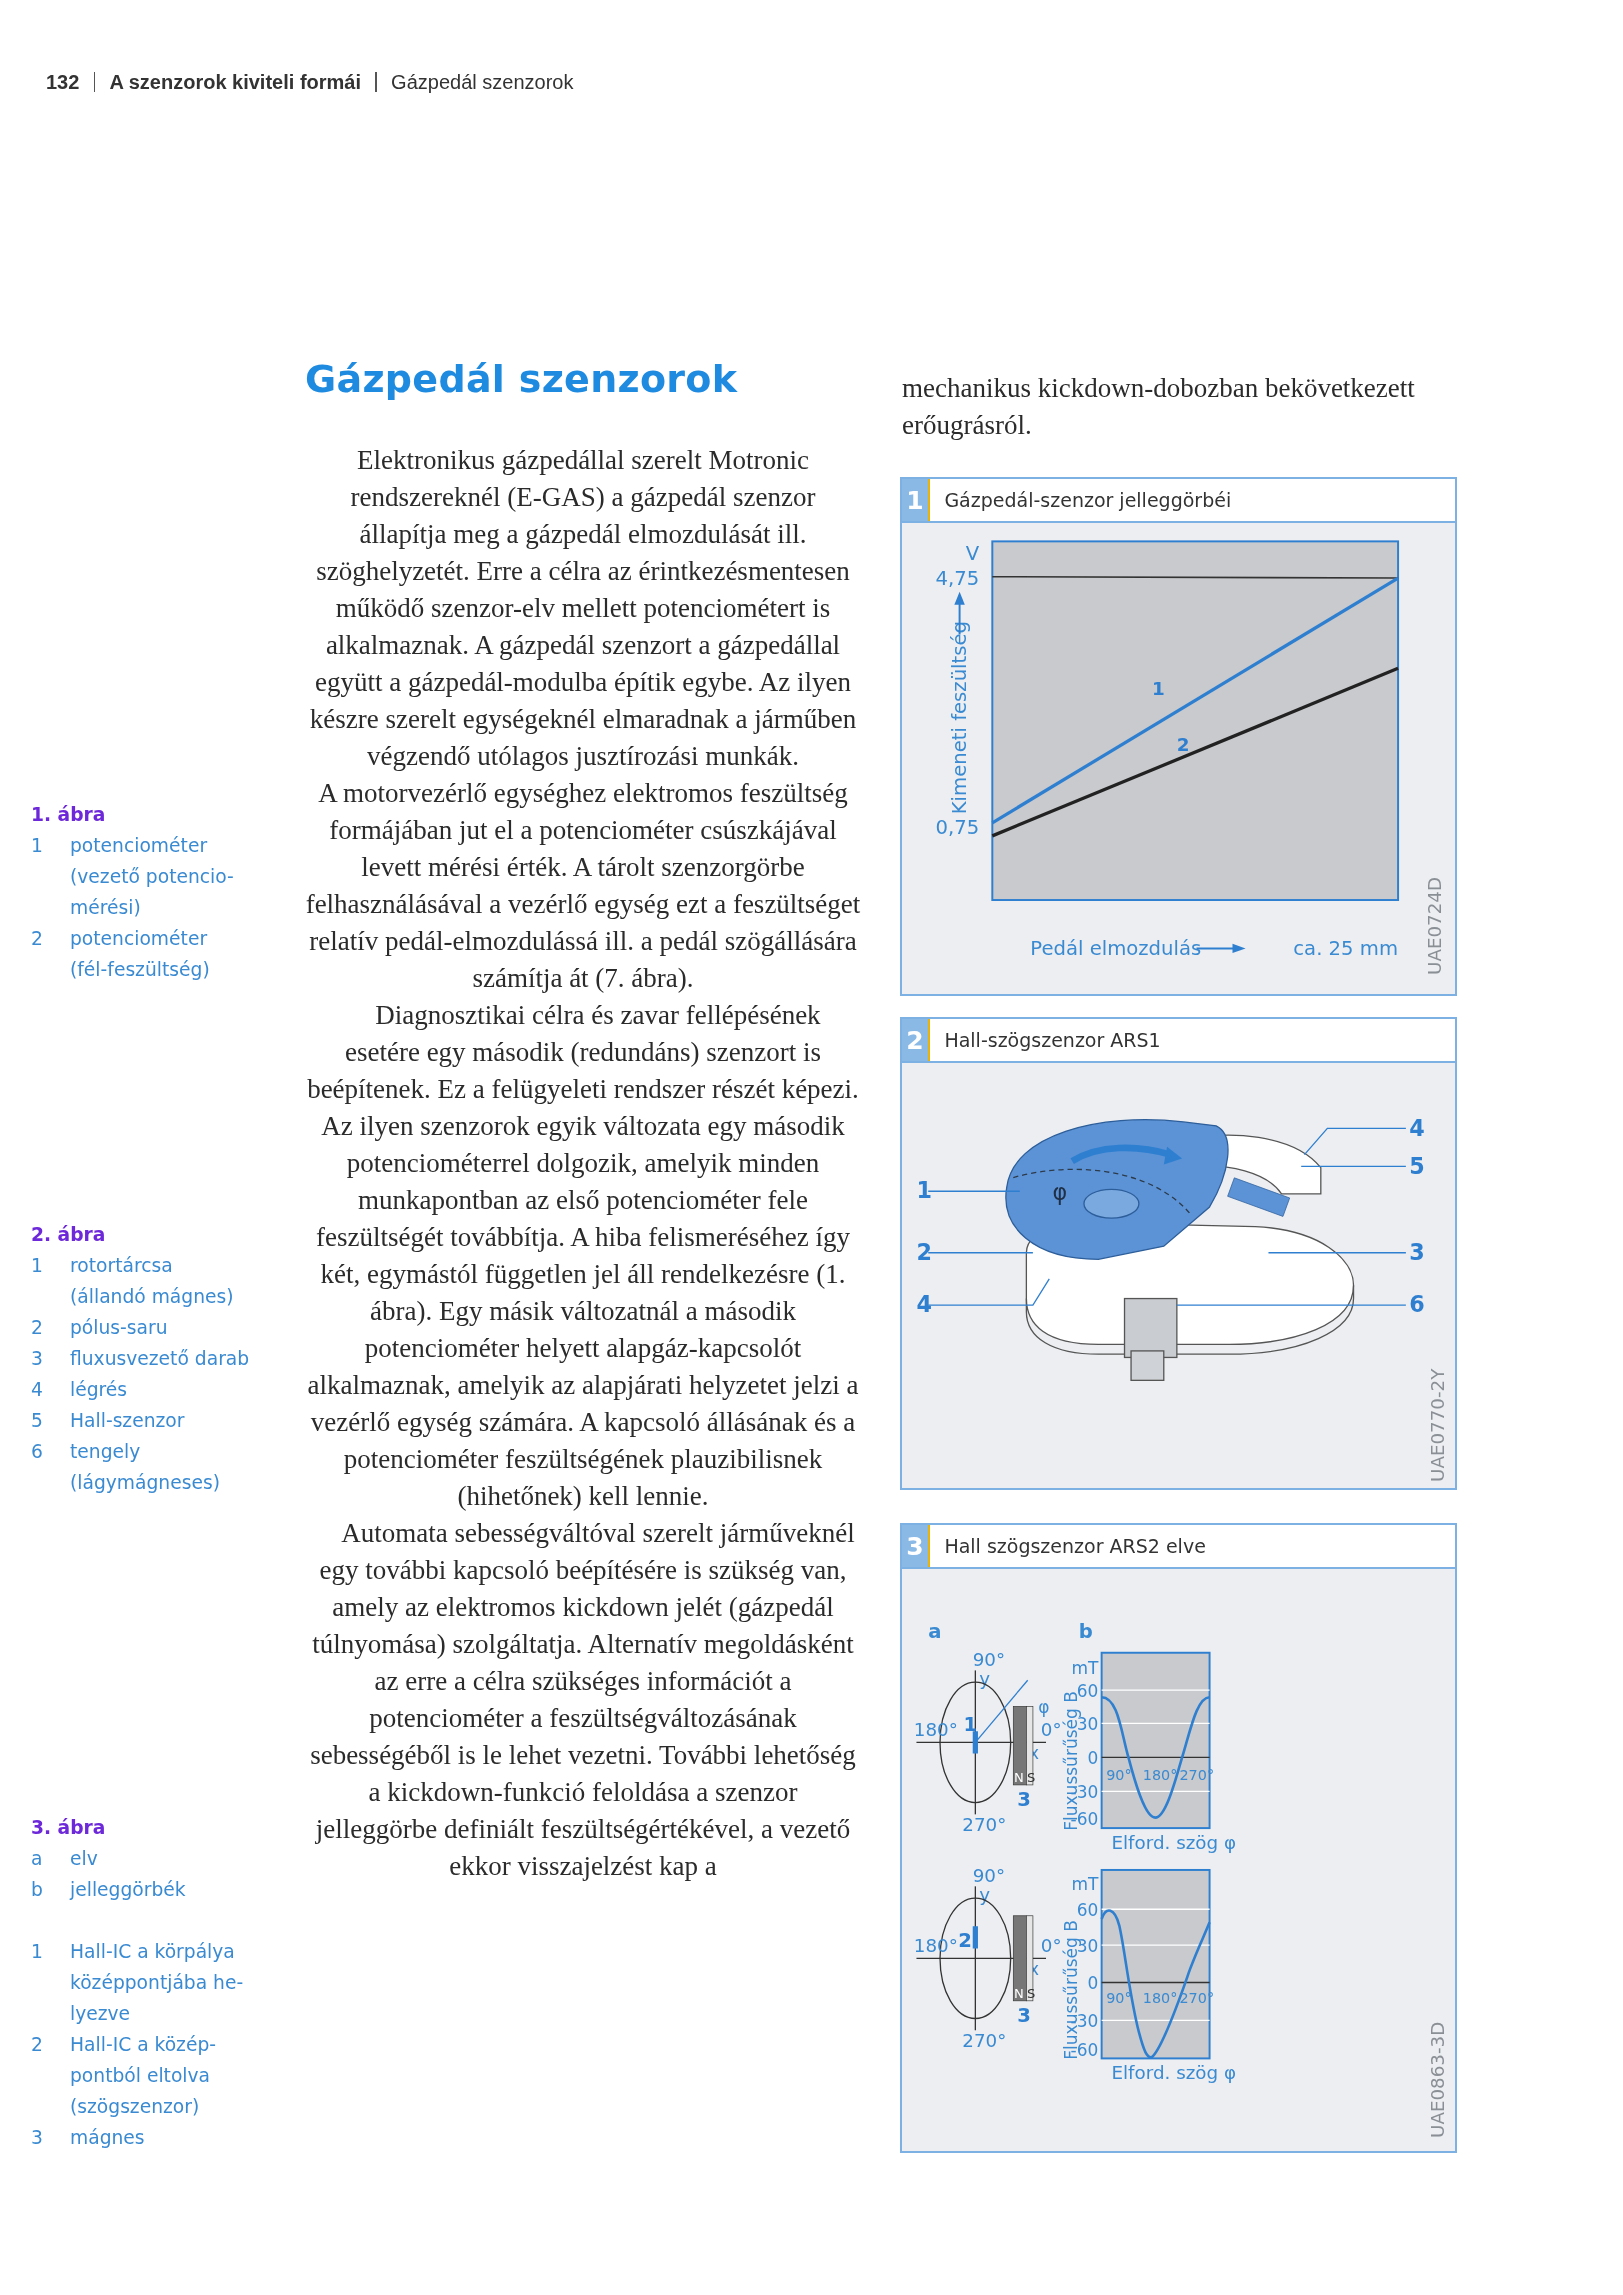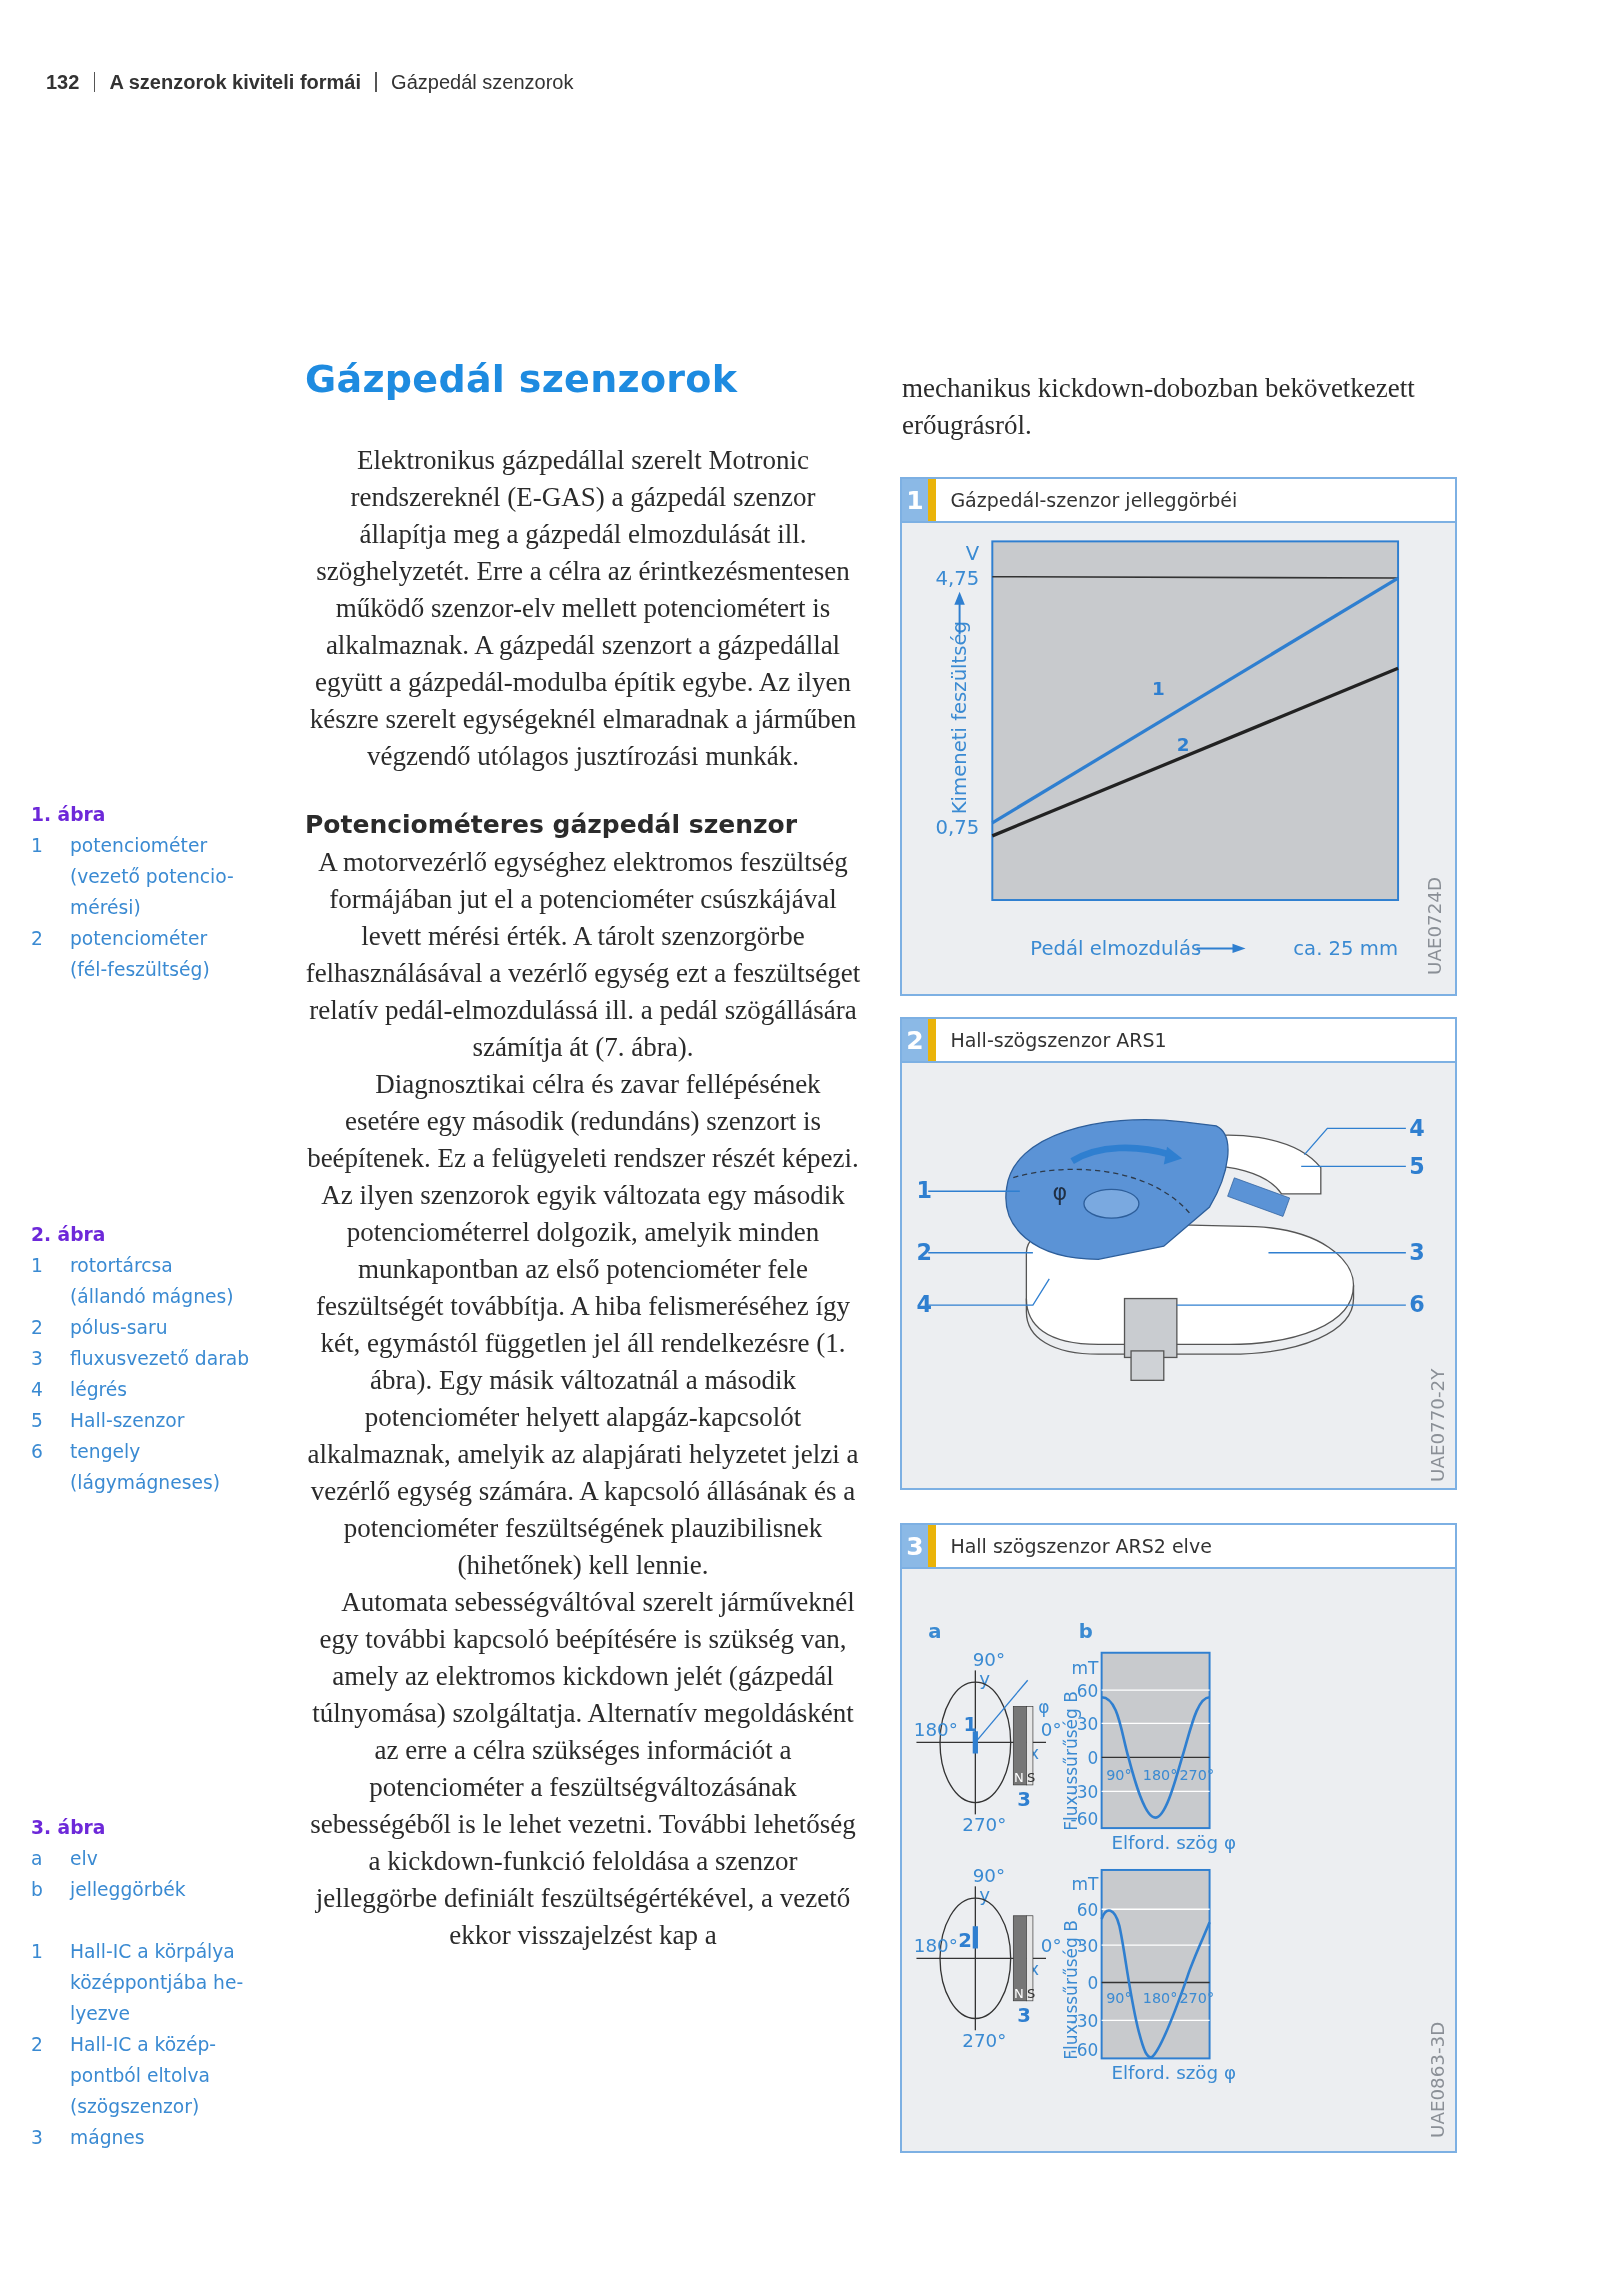--- a/index.html
+++ b/index.html
@@ -30,21 +30,21 @@
 
   .right-text { position:absolute; left:902px; top:370px; width:569px; font-size:27px; line-height:37px; }
 
   
   .fig { position:absolute; left:900px; width:553px; border:2px solid #7db0e3; border-top:none;
          background:#eceef1; }
   .fig .bar { display:flex; height:42px; border-top:2.6px solid #7db0e3; border-bottom:2.6px solid #7db0e3; background:#fff; }
   .fig .badge { width:26px; background:#8bb9e6; color:#fff; font-family:"DejaVu Sans", sans-serif;
                 font-weight:bold; font-size:25px; display:flex; align-items:center; justify-content:center; }
   .fig .ftitle { padding-left:14.4px; font-family:"DejaVu Sans", sans-serif; font-size:19px; color:#333;
-                 display:flex; align-items:center; border-left:8px solid #eab308; }
+                 display:flex; align-items:center; border-left:2px solid #eab308; }
   .fig .body { position:relative; }
   .code { position:absolute; font-family:"DejaVu Sans", sans-serif; font-size:18.3px; color:#8a8f96;
           transform:rotate(-90deg); transform-origin:left top; white-space:nowrap; }
   svg text { font-family:"DejaVu Sans", sans-serif; }
 </style>
 </head>
 <body>
 
 <div class="header">
   <span class="num">132</span><span class="sep"></span><span class="chap">A szenzorok kiviteli formái</span><span class="sep"></span><span class="sec">Gázpedál szenzorok</span>
@@ -145,21 +145,20 @@
     </div>
     <div class="row">
       <span class="k">3</span>
       <span>mágnes</span>
     </div>
   </div>
 
 <div class="main">
   <div class="h1">Gázpedál szenzorok</div>
   <p class="p">Elektronikus gázpedállal szerelt Motronic rendszereknél (E-GAS) a gázpedál szenzor állapítja meg a gázpedál elmozdulását ill. szöghelyzetét. Erre a célra az érintkezésmentesen működő szenzor-elv mellett potenciométert is alkalmaznak. A gázpedál szenzort a gázpedállal együtt a gázpedál-modulba építik egybe. Az ilyen készre szerelt egységeknél elmaradnak a járműben végzendő utólagos jusztírozási munkák.</p>
-  <div class="h2">Potenciométeres gázpedál szenzor</div>
   <p class="p">A motorvezérlő egységhez elektromos feszültség formájában jut el a potenciométer csúszkájával levett mérési érték. A tárolt szenzorgörbe felhasználásával a vezérlő egység ezt a feszültséget relatív pedál-elmozdulássá ill. a pedál szögállására számítja át (7. ábra).</p>
   <p class="p ind">Diagnosztikai célra és zavar fellépésének esetére egy második (redundáns) szenzort is beépítenek. Ez a felügyeleti rendszer részét képezi. Az ilyen szenzorok egyik változata egy második potenciométerrel dolgozik, amelyik minden munkapontban az első potenciométer fele feszültségét továbbítja. A hiba felismeréséhez így két, egymástól független jel áll rendelkezésre (1. ábra). Egy másik változatnál a második potenciométer helyett alapgáz-kapcsolót alkalmaznak, amelyik az alapjárati helyzetet jelzi a vezérlő egység számára. A kapcsoló állásának és a potenciométer feszültségének plauzibilisnek (hihetőnek) kell lennie.</p>
   <p class="p ind">Automata sebességváltóval szerelt járműveknél egy további kapcsoló beépítésére is szükség van, amely az elektromos kickdown jelét (gázpedál túlnyomása) szolgáltatja. Alternatív megoldásként az erre a célra szükséges információt a potenciométer a feszültségváltozásának sebességéből is le lehet vezetni. További lehetőség a kickdown-funkció feloldása a szenzor jelleggörbe definiált feszültségértékével, a vezető ekkor visszajelzést kap a</p>
 </div>
 
 <div class="right-text">mechanikus kickdown-dobozban bekövetkezett erőugrásról.</div>
 
 <div class="fig" style="top:477px; height:517px;">
   <div class="bar">
     <div class="badge">1</div>

